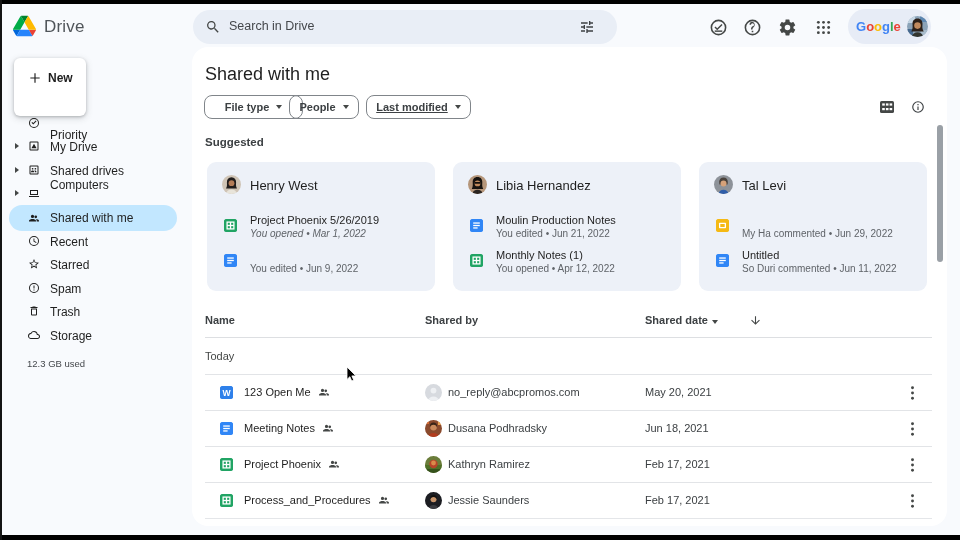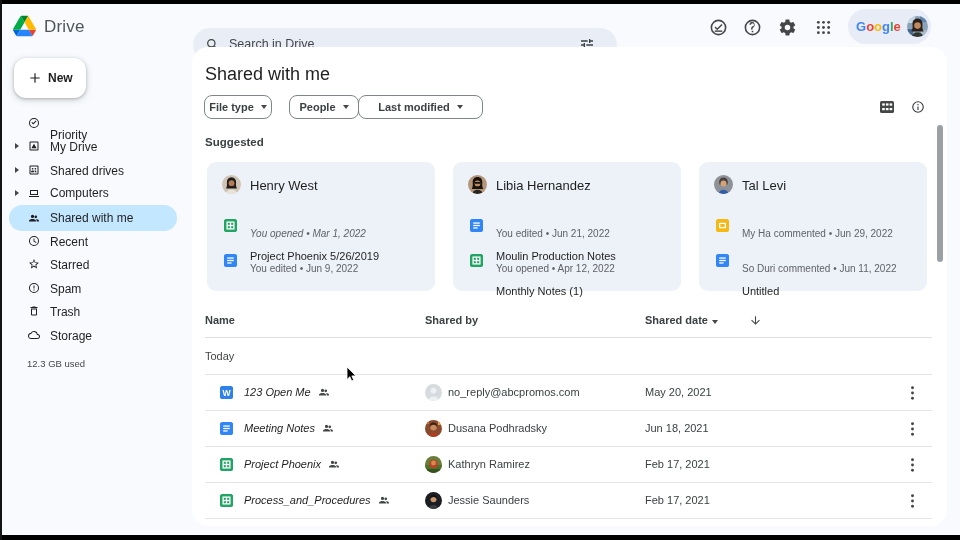--- a/index.html
+++ b/index.html
@@ -2,44 +2,44 @@
 <html><head>
 <meta charset="utf-8">
 <style>
   * { margin:0; padding:0; box-sizing:border-box; }
   html,body { width:960px; height:540px; background:#000; overflow:hidden; }
   body { font-family:"Liberation Sans", sans-serif; -webkit-font-smoothing:antialiased; }
   .stage { position:absolute; left:0; top:0; width:960px; height:540px; background:#f8fafd; overflow:hidden; }
   .abs { position:absolute; }
   
   .drivename { left:44px; top:17px; font-size:17px; color:#50555a; letter-spacing:0.2px; }
-  .search { left:193px; top:10px; width:424px; height:34px; border-radius:17px; background:#e9eef6;margin-top:18px; }
+  .search { left:193px; top:10px; width:424px; height:34px; border-radius:17px; background:#e9eef6; }
   .search .txt { position:absolute; left:36px; top:9px; font-size:12.5px; color:#44474b; }
   .topicon { top:18px; width:19px; height:19px; }
   .gpill { left:848px; top:9px; width:83px; height:35px; border-radius:18px; background:#e7ecf6; }
   .glogo { position:absolute; left:8px; top:10px; font-size:13px; font-weight:700; letter-spacing:0px; }
   
   .card { left:192px; top:47px; width:755px; height:479px; background:#fff; border-radius:16px; }
   .h1 { left:205px; top:64px; font-size:18px; color:#1f1f1f; }
   .chip { top:95px; height:24px; border:1px solid #80858a; border-radius:8px; font-size:11px; font-weight:700; color:#3c4043; display:flex; align-items:center; justify-content:center; white-space:nowrap; }
   .chip .car { margin-left:7px; width:0; height:0; border-left:3.5px solid transparent; border-right:3.5px solid transparent; border-top:4px solid #444746; }
   .sugg { left:205px; top:136px; font-size:11.5px; font-weight:700; color:#3c4043; }
   .scard { top:162px; width:228px; height:129px; background:#edf1f8; border-radius:9px;padding-left:46px; }
   .scard .avatar { position:absolute; left:15px; top:13px; width:19px; height:19px; border-radius:50%; overflow:hidden; }
   .scard .pname { position:absolute; left:43px; top:16px; font-size:13px; font-weight:400; color:#1f1f1f; }
   .scard .ficon { position:absolute; left:17px; width:13px; height:13px; }
-  .scard .ft { position:absolute; left:43px; font-size:11px; color:#1f1f1f; white-space:nowrap;margin-top:36px; }
+  .scard .ft { position:absolute; left:43px; font-size:11px; color:#1f1f1f; white-space:nowrap; }
   .scard .fs { position:absolute; left:43px; font-size:10px; color:#5f6368; white-space:nowrap; }
   
   .th { top:314px; font-size:11px; font-weight:700; color:#3c4043; }
   .hdiv { left:205px; top:337px; width:727px; height:1px; background:#dddfe2; }
   .today { left:205px; top:350px; font-size:11px; color:#444746; }
   .row { left:205px; width:727px; height:36px; border-top:1px solid #e2e4e7; }
   .ficon13 { position:absolute; left:15px; top:11px; width:13px; height:13px; }
-  .rname { position:absolute; left:39px; top:11px; font-size:11px; color:#1f1f1f;font-style:italic; }
+  .rname { position:absolute; left:39px; top:11px; font-size:11px; color:#1f1f1f; }
   .ravatar { position:absolute; left:220px; top:9px; width:17px; height:17px; border-radius:50%; overflow:hidden; }
   .rby { position:absolute; left:243px; top:11px; font-size:11px; color:#3c4043; }
   .rdate { position:absolute; left:440px; top:11px; font-size:11px; color:#3c4043; }
   .rdots { position:absolute; left:706px; top:11px; }
   .scrollbar { left:937px; top:125px; width:6px; height:137px; background:#9aa0a6; border-radius:3px; }
   .nic { left:28px; width:12px; height:12px; }
   .ntx { left:50px; font-size:12px; color:#1f1f1f; }
   .car3 { left:15px; width:0; height:0; border-top:3.5px solid transparent; border-bottom:3.5px solid transparent; border-left:4.5px solid #444746; }
   .fdocs { border-radius:2.5px; background:#3086f6; }
   .fsheets { border-radius:2.5px; background:#21a464; }
@@ -111,21 +111,21 @@
         <rect x="13" y="0" width="8" height="6" fill="#5d87b0"></rect>
         <rect x="0" y="13" width="6" height="8" fill="#46698f"></rect>
         <rect x="14" y="14" width="7" height="7" fill="#a8bccb"></rect>
         <path d="M10.5 2.6c-3.3 0-5 2.4-5 5.2 0 2.4.7 4.9-1.2 7.6h12.4c-1.9-2.7-1.2-5.2-1.2-7.6 0-2.8-1.7-5.2-5-5.2z" fill="#2b2019"></path>
         <circle cx="10.5" cy="9.6" r="3.3" fill="#c08a5e"></circle>
         <path d="M4.6 21c.6-3.2 3.1-4.8 5.9-4.8s5.3 1.6 5.9 4.8z" fill="#32342e"></path>
       </g>
     </svg>
   </div>
 
-  <div class="abs" id="newbtn" style="left:14px; top:58px; width:72px; height:40px; background:#fff; border-radius:12px; box-shadow:0 1px 3px rgba(60,64,67,.3), 0 2px 6px 1px rgba(60,64,67,.15);">
+  <div class="abs" id="newbtn" style="left:14px; top:58px; width:72px; height:58px; background:#fff; border-radius:6px; box-shadow:0 1px 3px rgba(60,64,67,.3), 0 2px 6px 1px rgba(60,64,67,.15);">
     <svg class="abs" style="left:14px; top:13px;" width="14" height="14" viewBox="0 0 24 24">
         <path d="M11 13H4v-2h7V4h2v7h7v2h-7v7h-2z" fill="#1f1f1f"></path>
       </svg>
     <div class="abs" style="left:34px; top:13px; font-size:12px; font-weight:700; color:#1f1f1f;">New</div>
   </div>
   <div class="abs" style="left:9px; top:205px; width:168px; height:26px; border-radius:13px; background:#c2e7ff;"></div>
   <div id="navitems">
 
     <div class="abs car3" style="top:143px;"></div>
     <div class="abs car3" style="top:167px;"></div>
@@ -142,21 +142,21 @@
     <div class="abs ntx" style="top:140px;">My Drive</div>
 
     <svg class="abs nic" style="top:164px;" viewBox="0 0 24 24">
         <path d="M5 3h14a2 2 0 0 1 2 2v14a2 2 0 0 1-2 2H5a2 2 0 0 1-2-2V5a2 2 0 0 1 2-2zm0 2v14h14V5H5zm4.2 6.2a1.7 1.7 0 1 1 0-3.4 1.7 1.7 0 0 1 0 3.4zm5.6 0a1.7 1.7 0 1 1 0-3.4 1.7 1.7 0 0 1 0 3.4zM6 16c0-1.9 2.1-2.8 3.2-2.8s3.2.9 3.2 2.8v.5H6zm7.9.5v-.7c0-1-.5-1.8-1.1-2.4.4-.1.7-.2 1-.2 1.1 0 3.2.9 3.2 2.8v.5z" fill="#1f1f1f"></path>
       </svg>
     <div class="abs ntx" style="top:164px;">Shared drives</div>
 
     <svg class="abs nic" style="top:187px;" viewBox="0 0 24 24">
         <path d="M4 6h16v10H4zm2 2v6h12V8zM2 18h20v2H2z" fill="#1f1f1f"></path>
       </svg>
-    <div class="abs ntx" style="top:186px;">Computers</div>
+    <div class="abs ntx" style="top:178px;">Computers</div>
 
     <svg class="abs nic" style="top:212px;" viewBox="0 0 24 24">
         <path d="M9 12a3.2 3.2 0 1 0 0-6.4A3.2 3.2 0 0 0 9 12zm6.5.3a2.7 2.7 0 1 0 0-5.4 2.7 2.7 0 0 0 0 5.4zM9 13.8c-2.5 0-7 1.2-7 3.7V19h14v-1.5c0-2.5-4.5-3.7-7-3.7zm6.8.3c.9.7 1.5 1.7 1.5 3.4V19H22v-1.3c0-2-3.5-3.3-6.2-3.6z" fill="#1f1f1f"></path>
       </svg>
     <div class="abs ntx" style="top:211px;">Shared with me</div>
 
     <svg class="abs nic" style="top:235px;" viewBox="0 0 24 24">
         <path d="M12 2a10 10 0 1 0 0 20 10 10 0 0 0 0-20zm0 18a8 8 0 1 1 0-16 8 8 0 0 1 0 16zm.8-13H11v6l5.2 3.1.9-1.5-4.3-2.5z" fill="#1f1f1f"></path>
       </svg>
     <div class="abs ntx" style="top:235px;">Recent</div>
@@ -178,23 +178,23 @@
 
     <svg class="abs nic" style="top:329px;" viewBox="0 0 24 24">
         <path d="M19.35 10.04A7.49 7.49 0 0 0 12 4a7.48 7.48 0 0 0-6.64 4.04A5.996 5.996 0 0 0 0 14c0 3.31 2.69 6 6 6h13c2.76 0 5-2.24 5-5 0-2.64-2.05-4.78-4.65-4.96zM19 18H6a4 4 0 0 1-.56-7.96l1.07-.11.5-.95A5.47 5.47 0 0 1 12 6c2.62 0 4.88 1.86 5.39 4.43l.3 1.5 1.53.11A2.98 2.98 0 0 1 22 15c0 1.65-1.35 3-3 3z" fill="#1f1f1f"></path>
       </svg>
     <div class="abs ntx" style="top:329px;">Storage</div>
     <div class="abs" style="left:27px; top:358px; font-size:9.5px; color:#44474b;">12.3 GB used</div>
   </div>
 
   <div class="abs card"></div>
   <div class="abs h1">Shared with me</div>
-  <div class="abs chip" style="left:204px; width:68px;">File type<span class="car"></span></div>
+  <div class="abs chip" style="left:204px; width:99px;">File type<span class="car"></span></div>
   <div class="abs chip" style="left:289px; width:70px;">People<span class="car"></span></div>
-  <div class="abs chip" style="left:358px; width:125px;">Last modified<span class="car"></span></div>
+  <div class="abs chip" style="left:366px; width:105px;text-decoration:underline;">Last modified<span class="car"></span></div>
   <svg class="abs" style="left:880px; top:101px;" width="14" height="12" viewBox="0 0 14 12">
       <rect x="0" y="0" width="14" height="12" rx="1.6" fill="#444746"></rect>
       <rect x="2.2" y="2.4" width="2.6" height="2.2" fill="#fff"></rect>
       <rect x="5.9" y="2.4" width="2.6" height="2.2" fill="#fff"></rect>
       <rect x="9.6" y="2.4" width="2.6" height="2.2" fill="#fff"></rect>
       <rect x="2.2" y="7" width="2.6" height="2.2" fill="#fff"></rect>
       <rect x="5.9" y="7" width="2.6" height="2.2" fill="#fff"></rect>
       <rect x="9.6" y="7" width="2.6" height="2.2" fill="#fff"></rect>
     </svg>
   <svg class="abs" style="left:911px; top:100px;" width="14" height="14" viewBox="0 0 24 24">

